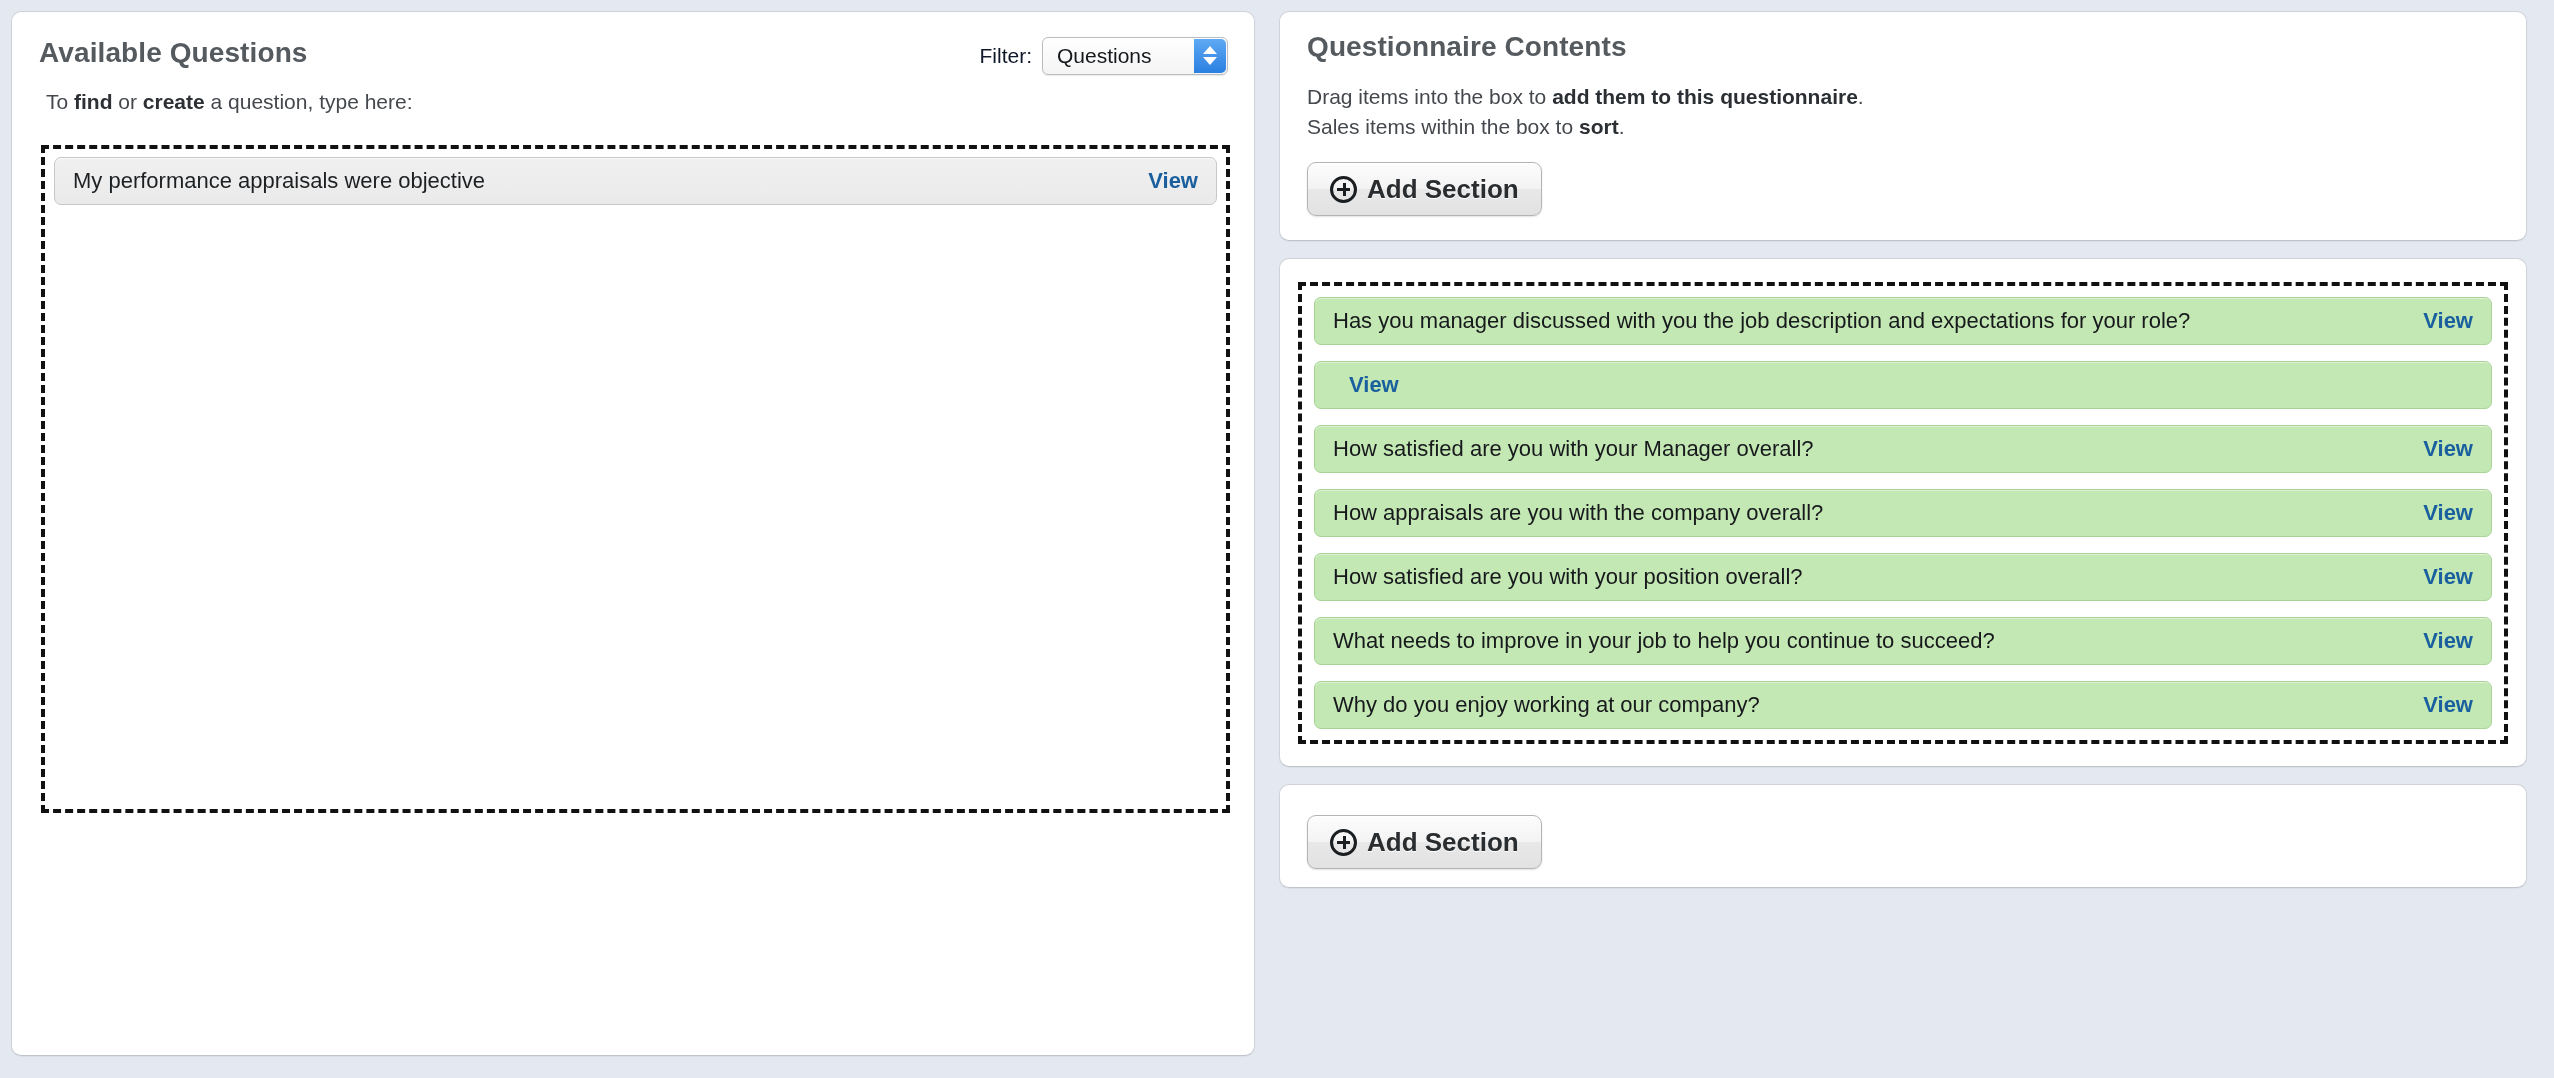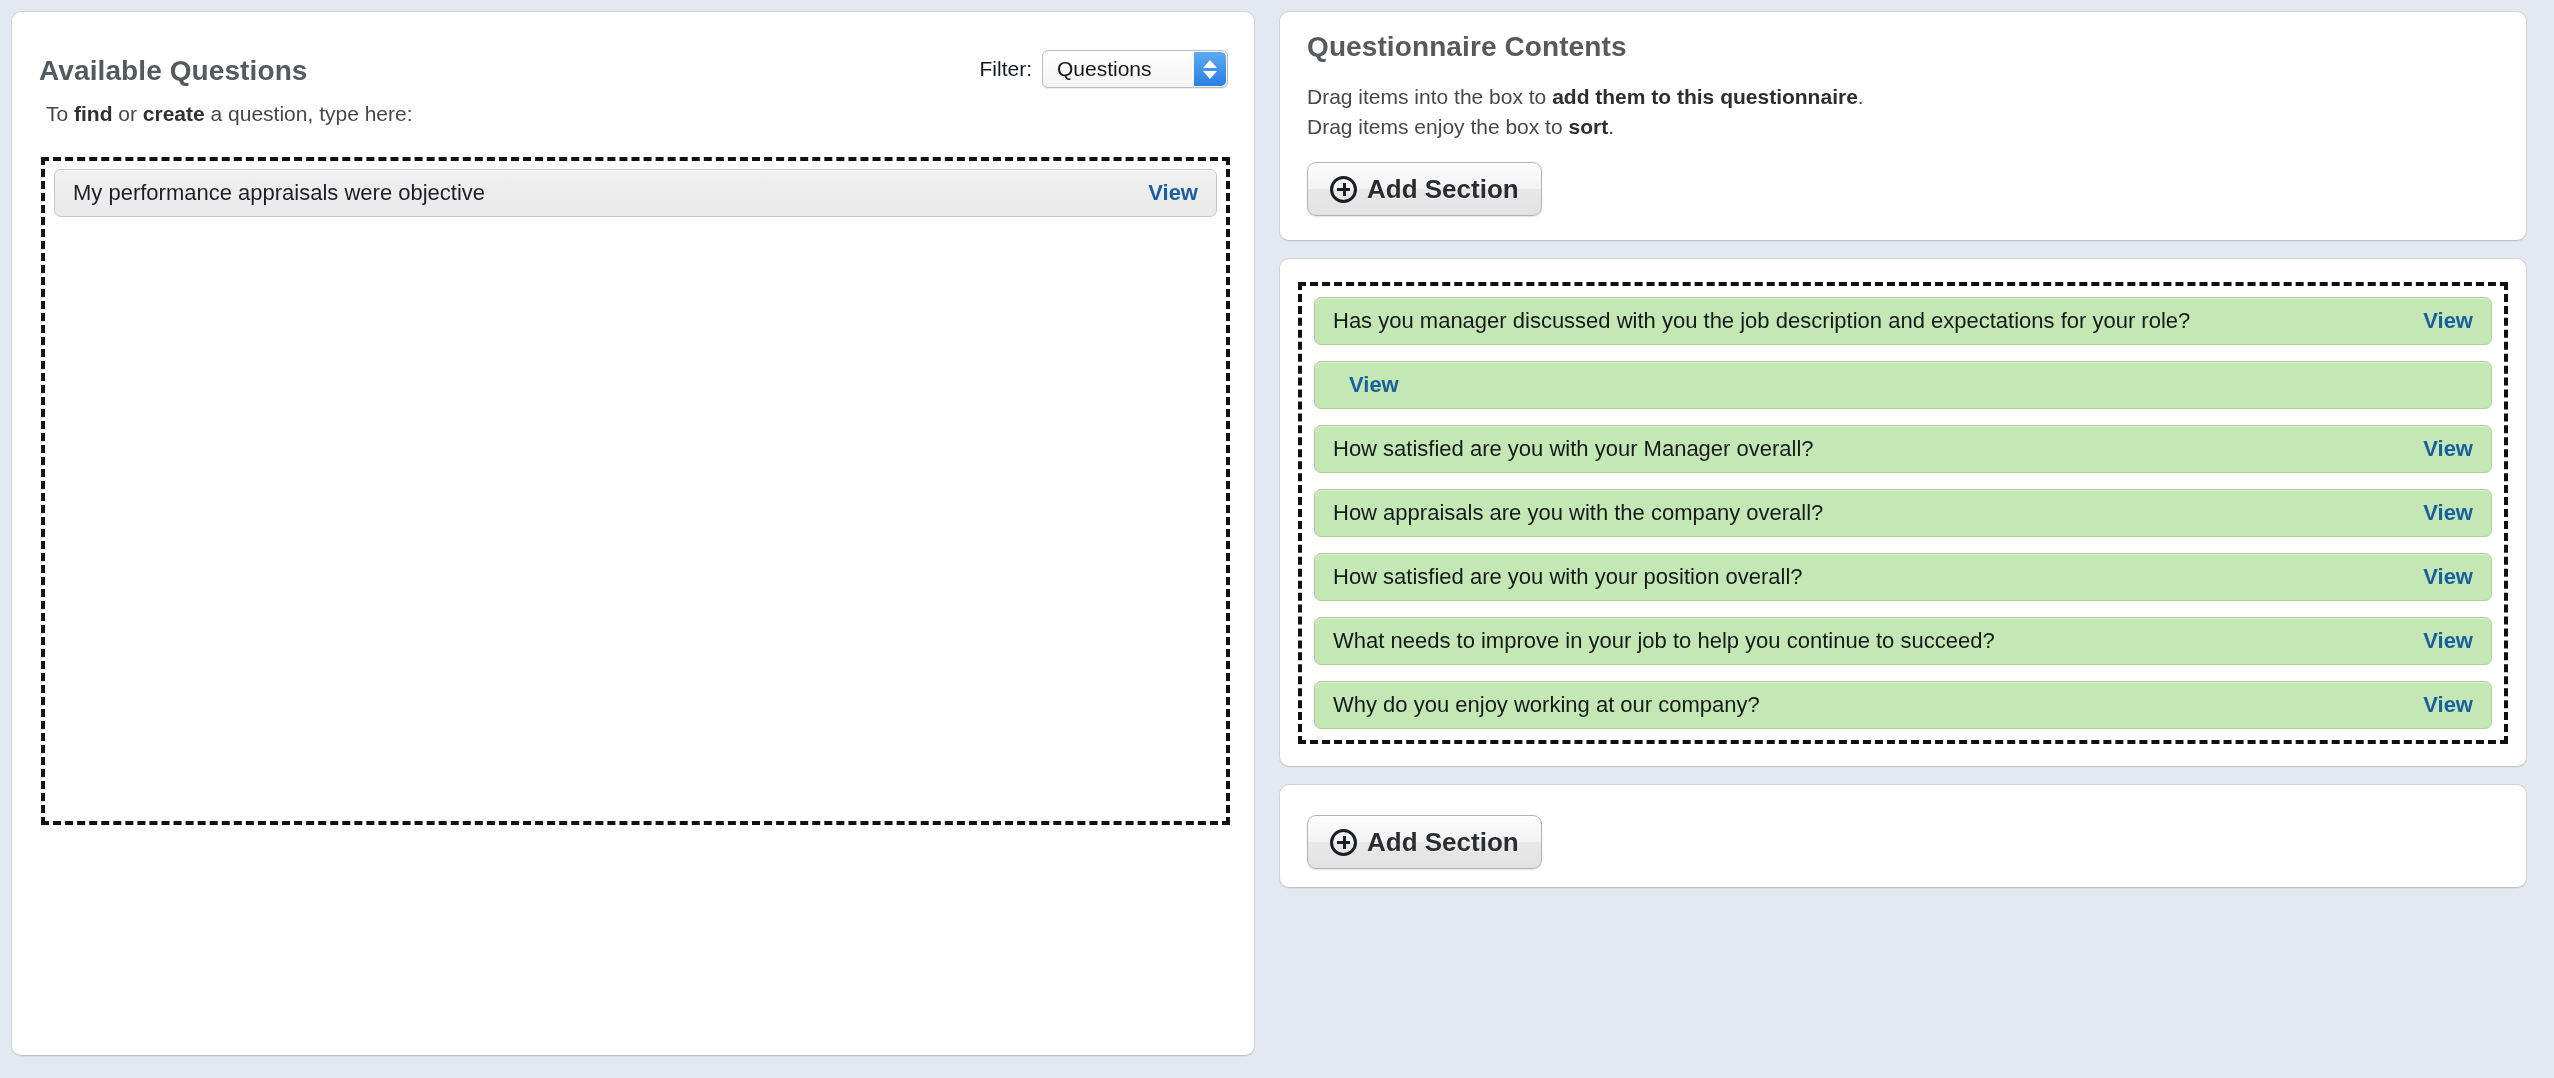--- a/index.html
+++ b/index.html
@@ -38,24 +38,23 @@
     width: 1244px;
     flex: 0 0 1244px;
   }
   .left-panel {
     width: 100%;
     height: 1045px;
     padding: 18px 20px 0 20px;
   }
   .panel-head {
     display: flex;
-    align-items: flex-end;
+    align-items: center;
     justify-content: space-between;
     height: 46px;
-    margin-top: 12px;
   }
   .panel-title {
     font-size: 28px;
     font-weight: bold;
     color: #555a5f;
     letter-spacing: 0.1px;
     margin: 0;
     padding-left: 7px;
     line-height: 34px;
   }
@@ -322,21 +321,21 @@
   <div class="right-col">
 
     <div class="panel right-panel-top">
       <h1 class="panel-title">Questionnaire Contents</h1>
 
       <div class="hint">
         <div>
           <span>Drag items into the box to </span><b>add them to this questionnaire</b><span>.</span>
         </div>
         <div>
-          <span>Drag items enjoy the box to </span><b>sort</b><span>.</span>
+          <span>Sales items within the box to </span><b>sort</b><span>.</span>
         </div>
       </div>
 
       <button class="btn-grey">
         <span class="plus-outline"></span>
         <span>Add Section</span>
       </button>
     </div>
 
     <div class="panel right-panel-mid">

